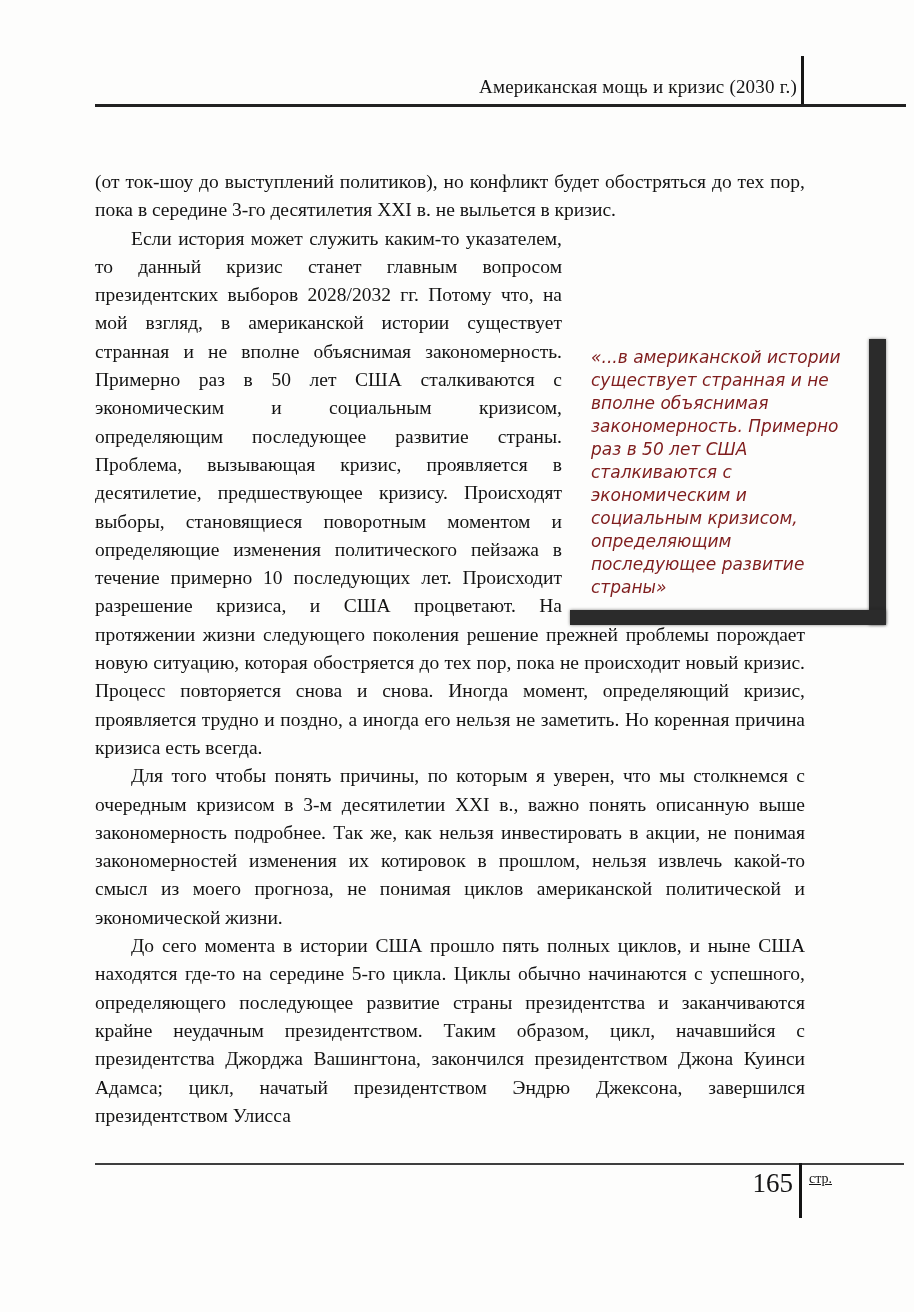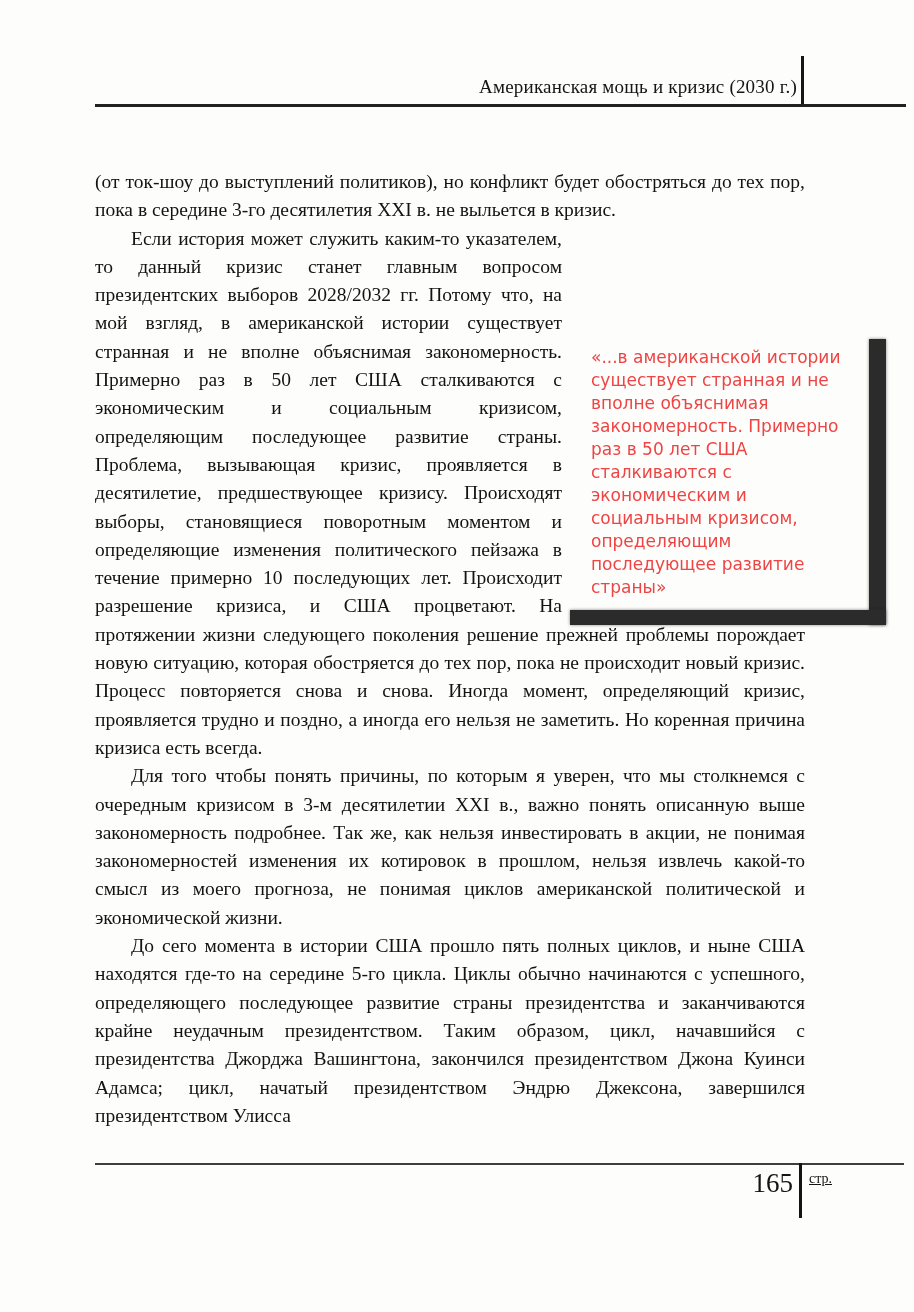--- a/index.html
+++ b/index.html
@@ -59,24 +59,25 @@
     min-height: 197px;
     margin: 114px -63px 2px 8px;
     padding: 7px 16px 10px 21px;
     background: #fdfdfc;
     position: relative;
     text-indent: 0;
   }
   .pq-text {
     display: block;
     font-family: "DejaVu Sans", "Liberation Sans", sans-serif;
+    font-style: italic;
     font-size: 17px;
     line-height: 23px;
     text-align: left;
-    color: #ef4444;
+    color: #7f1d1d;
   }
   .pq-shadow-right {
     display: block;
     position: absolute;
     top: 0; right: -18px; bottom: -16px;
     width: 17px;
     background: #2b2b2b;
     box-shadow: 0 0 3px rgba(30,30,30,0.55);
   }
   .pq-shadow-bottom {

